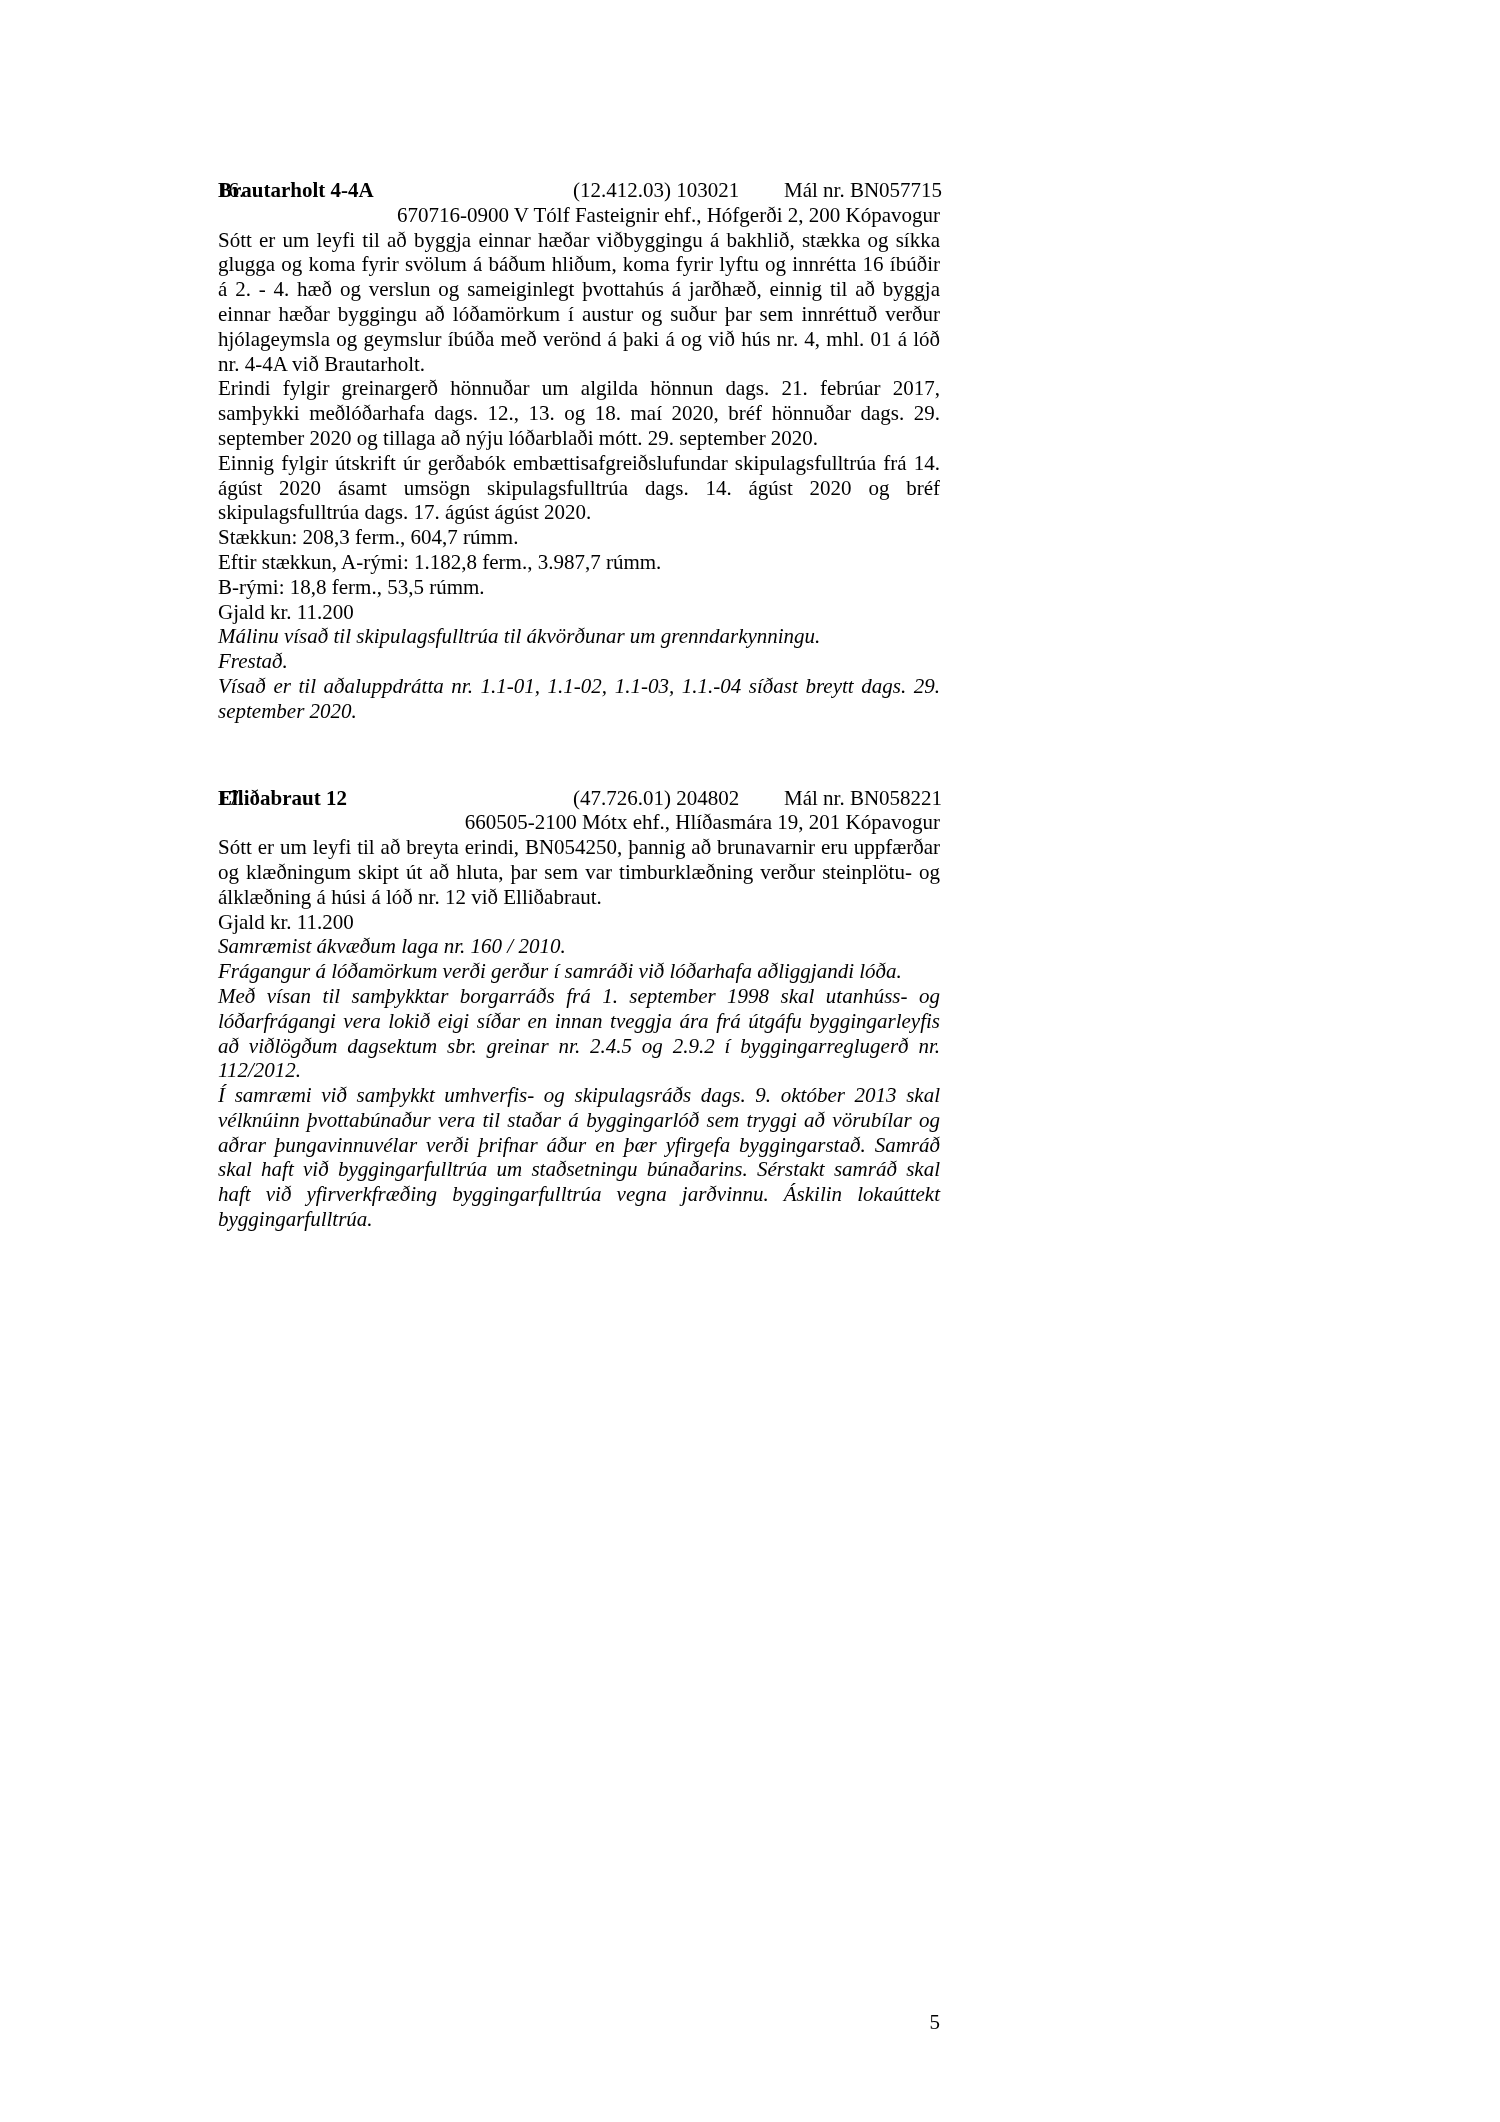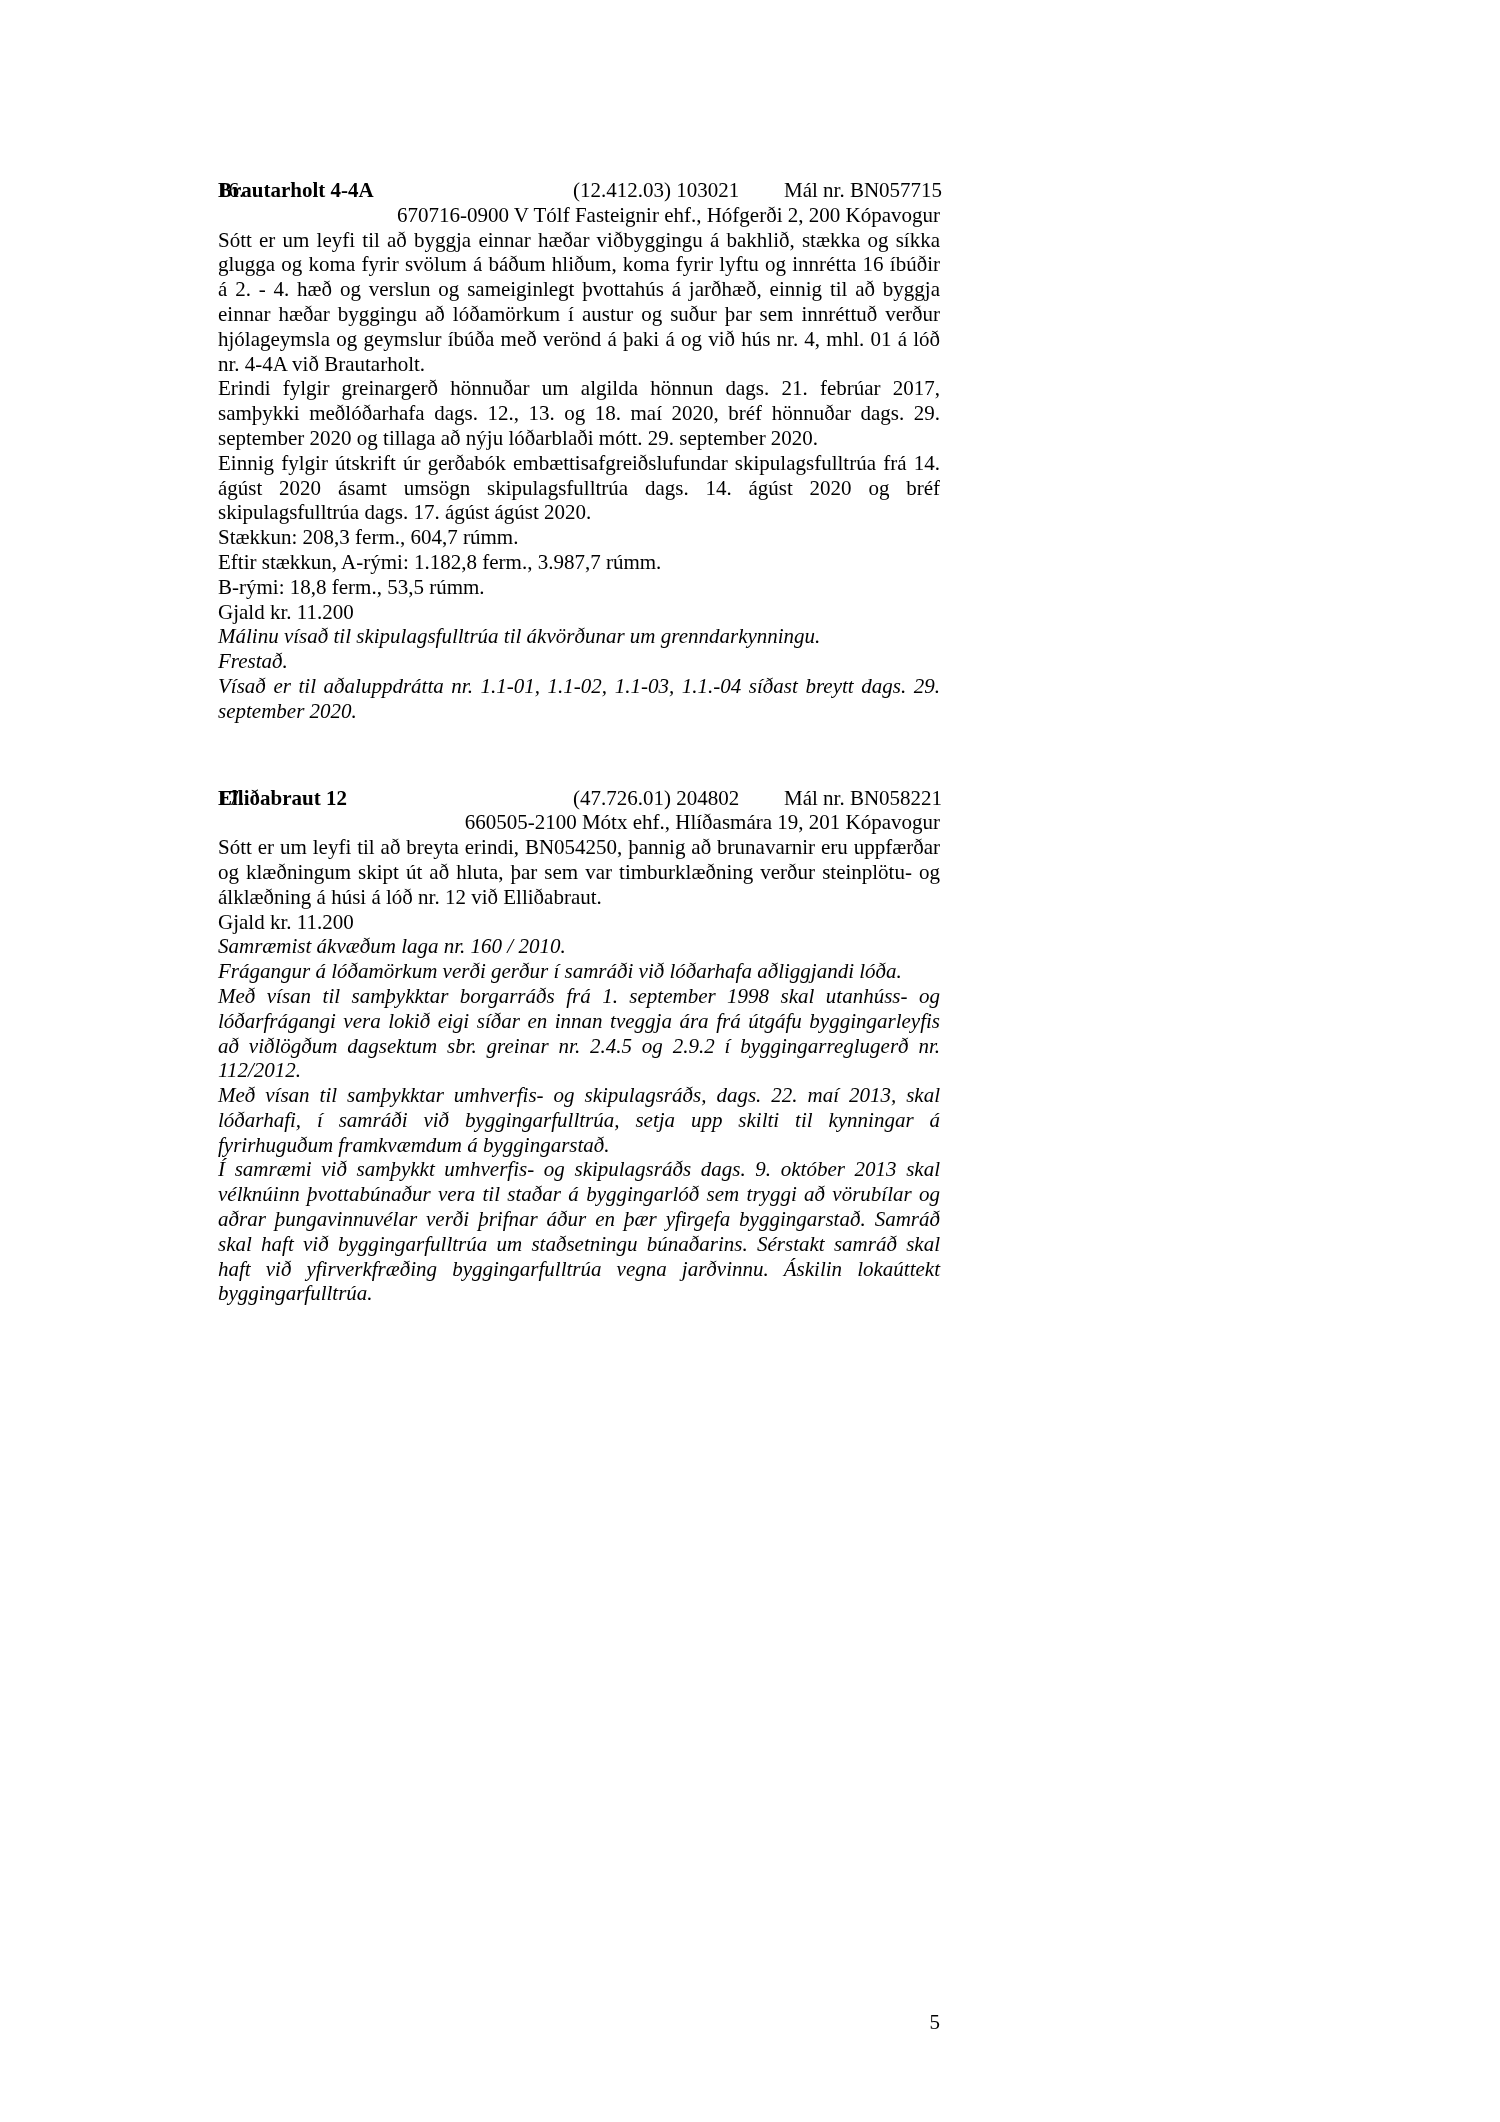--- a/index.html
+++ b/index.html
@@ -107,19 +107,18 @@
       <span class="item-code">(47.726.01) 204802</span>
       <span class="item-case">Mál nr. BN058221</span>
     </div>
     <div class="item-owner">660505-2100 Mótx ehf., Hlíðasmára 19, 201 Kópavogur</div>
     <div class="item-body">
           <div class="para">Sótt er um leyfi til að breyta erindi, BN054250, þannig að brunavarnir eru uppfærðar og klæðningum skipt út að hluta, þar sem var timburklæðning verður steinplötu- og álklæðning á húsi á lóð nr. 12 við Elliðabraut.</div>
           <div class="para">Gjald kr. 11.200</div>
           <div class="para decision">Samræmist ákvæðum laga nr. 160 / 2010.</div>
           <div class="para decision">Frágangur á lóðamörkum verði gerður í samráði við lóðarhafa aðliggjandi lóða.</div>
           <div class="para decision">Með vísan til samþykktar borgarráðs frá 1. september 1998 skal utanhúss- og lóðarfrágangi vera lokið eigi síðar en innan tveggja ára frá útgáfu byggingarleyfis að viðlögðum dagsektum sbr. greinar nr. 2.4.5 og 2.9.2 í byggingarreglugerð nr. 112/2012.</div>
-          <div class="para decision">Með vísan til samþykktar umhverfis- og skipulagsráðs, dags. 22. maí 2013, skal lóðarhafi, í samráði við byggingarfulltrúa, setja upp skilti til kynningar á fyrirhuguðum framkvæmdum á byggingarstað.</div>
           <div class="para decision">Í samræmi við samþykkt umhverfis- og skipulagsráðs dags. 9. október 2013 skal vélknúinn þvottabúnaður vera til staðar á byggingarlóð sem tryggi að vörubílar og aðrar þungavinnuvélar verði þrifnar áður en þær yfirgefa byggingarstað. Samráð skal haft við byggingarfulltrúa um staðsetningu búnaðarins. Sérstakt samráð skal haft við yfirverkfræðing byggingarfulltrúa vegna jarðvinnu. Áskilin lokaúttekt byggingarfulltrúa.</div>
         </div>
   </section>
 </div>
   <div class="page-number">5</div>
 </div>
 
 </body></html>

